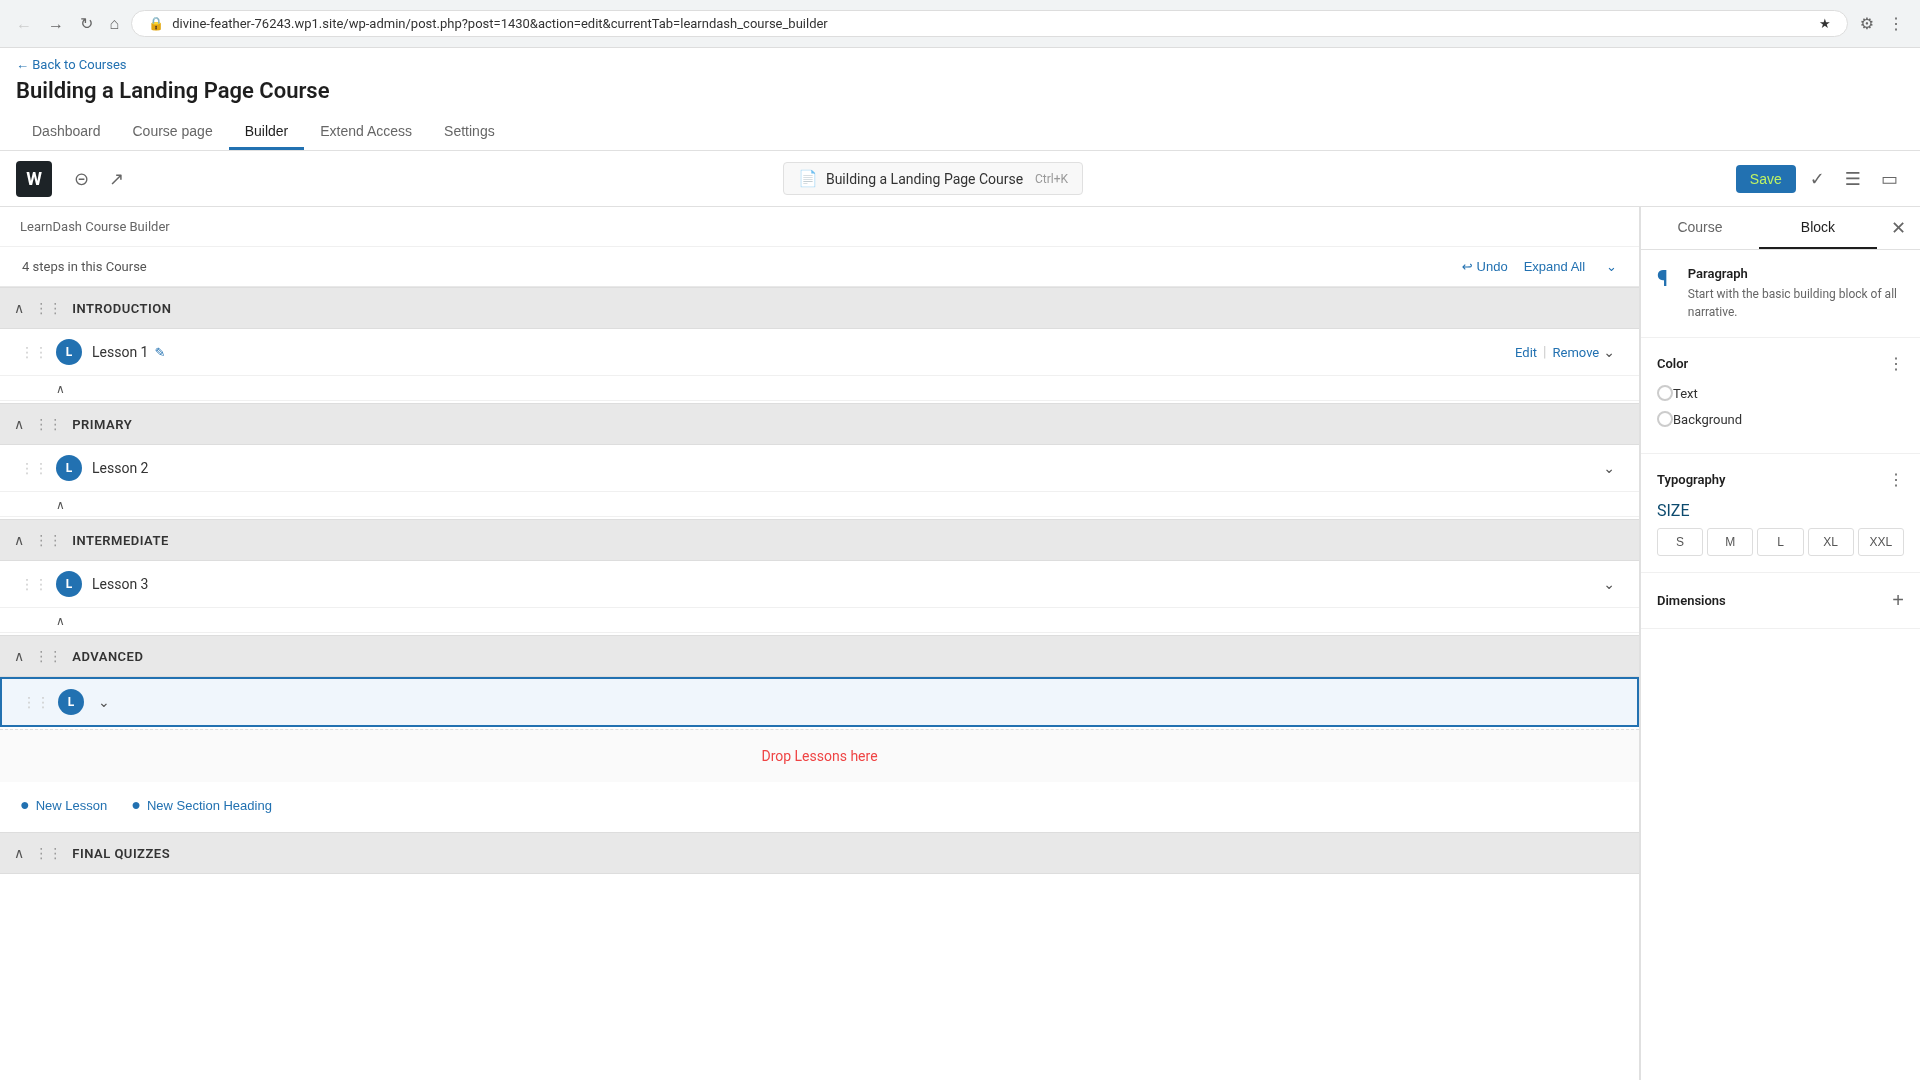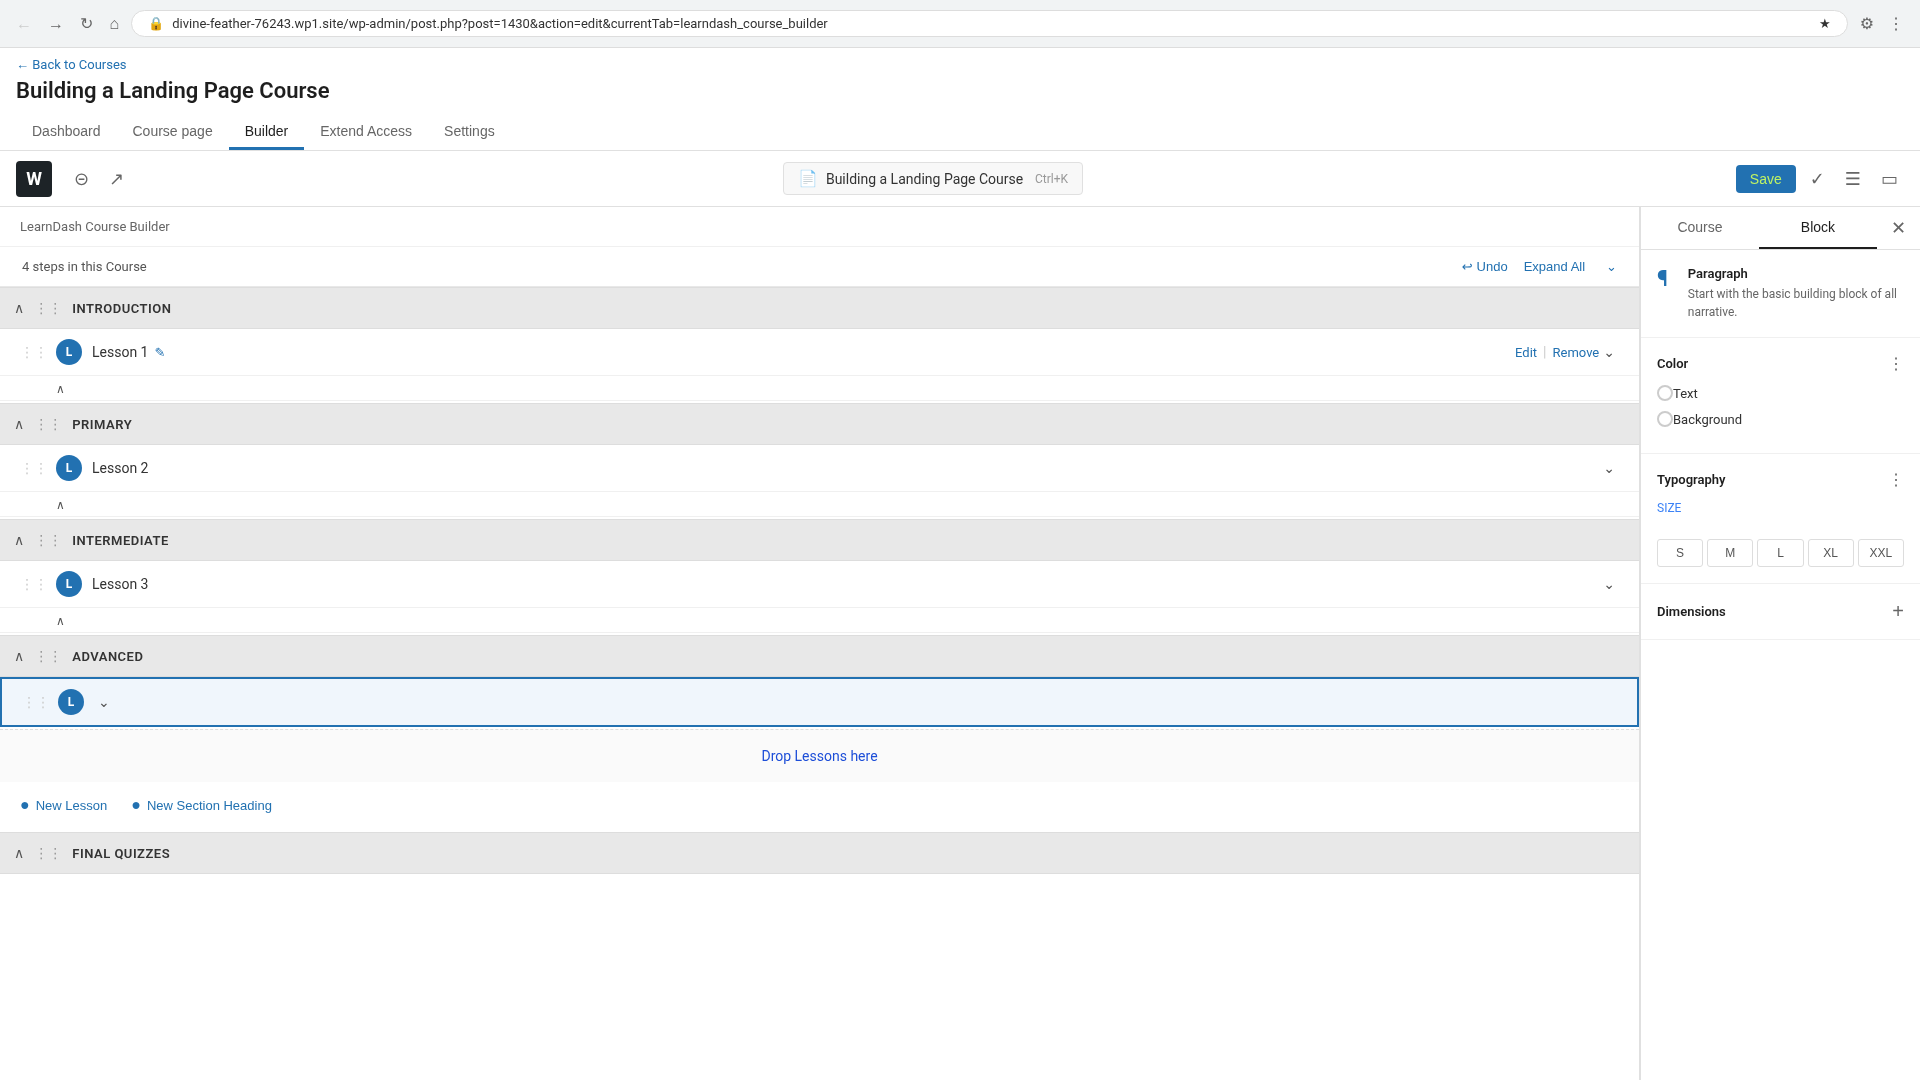--- a/index.html
+++ b/index.html
@@ -193,21 +193,21 @@
     .lesson-remove-link { color: #2271b1; font-size: 13px; cursor: pointer; text-decoration: none; }
     .lesson-sep { color: #ccc; }
     .lesson-expand { background: none; border: none; cursor: pointer; color: #555; font-size: 14px; padding: 4px; }
     .expand-row { padding: 4px 20px 4px 56px; border-bottom: 1px solid #f0f0f0; }
     .expand-chevron { background: none; border: none; cursor: pointer; color: #555; font-size: 12px; }
 
     
     .drop-zone {
       text-align: center;
       padding: 18px;
-      color: #1d4ed8;
+      color: #ef4444;
       font-size: 14px;
       border-top: 1px dashed #ddd;
       background: #fafafa;
     }
 
     
     .add-buttons {
       display: flex;
       align-items: center;
       gap: 24px;
@@ -265,21 +265,21 @@
     }
     .color-label { font-size: 13px; color: #333; }
 
     
     .typography-section { padding: 16px; border-bottom: 1px solid #f0f0f0; }
     .typography-header {
       display: flex; justify-content: space-between; align-items: center; margin-bottom: 12px;
     }
     .typography-title { font-size: 13px; font-weight: 600; color: #1e1e1e; }
     .typography-more-btn { background: none; border: none; cursor: pointer; color: #666; font-size: 16px; }
-    .size-label { font-size: 12px; color: #3b82f6; margin-bottom: 24px; }
+    .size-label { font-size: 16px; color: #0c4a6e; margin-bottom: 8px; }
     .size-options { display: flex; gap: 4px; }
     .size-btn {
       flex: 1; padding: 6px 4px; text-align: center;
       border: 1px solid #ddd; background: #fff;
       font-size: 12px; color: #555; cursor: pointer; border-radius: 3px;
     }
 
     
     .dimensions-section { padding: 16px; border-bottom: 1px solid #f0f0f0; }
     .dimensions-header {

